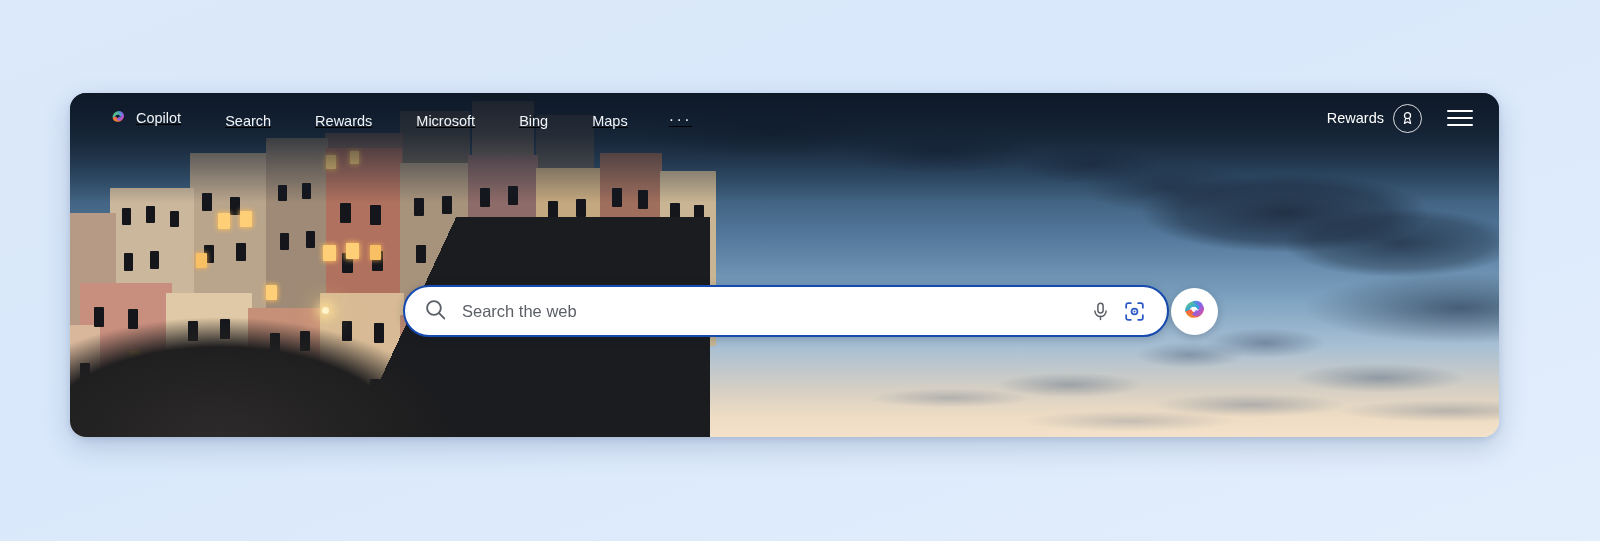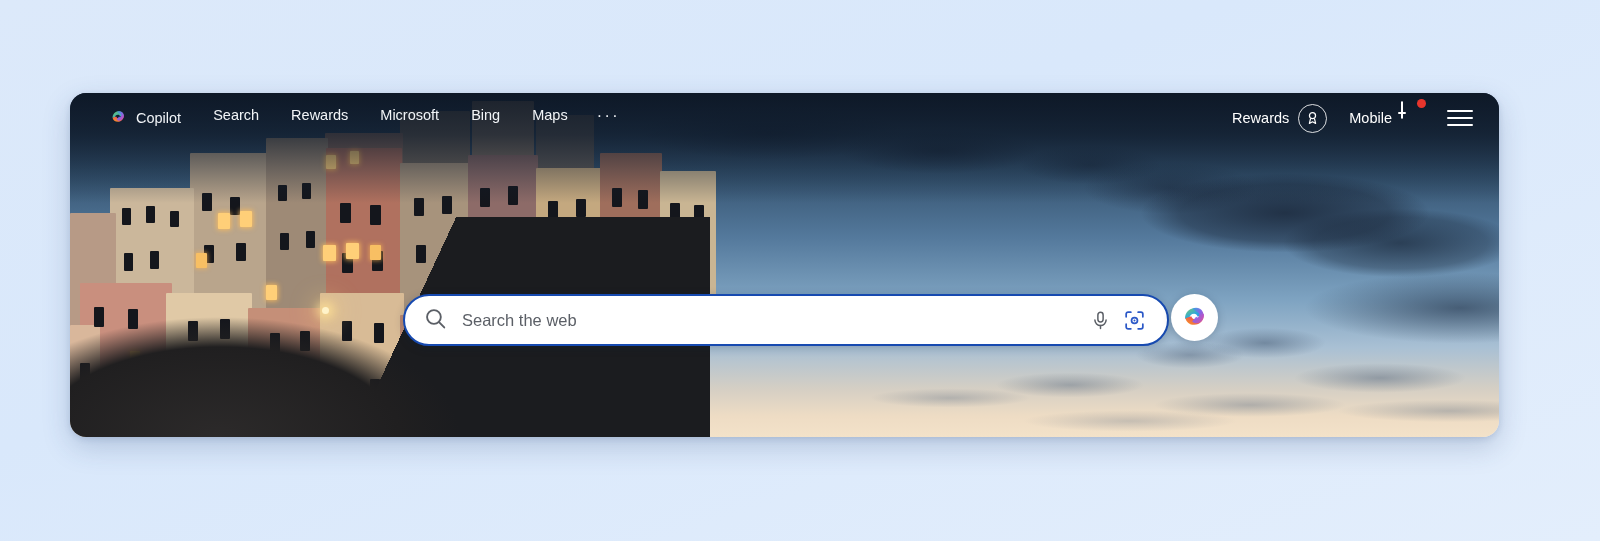--- a/index.html
+++ b/index.html
@@ -151,22 +151,23 @@
   .brand-text {
     color: #fff;
     font-size: 22px;
     letter-spacing: .1px;
     font-weight: 400;
     white-space: nowrap;
   }
 
   nav.links {
     display: flex;
-    align-items: flex-start;
-    gap: 0;
+    align-items: flex-end;
+    gap: 12px;
+    text-decoration: underline;
   }
   .nav-link {
     color: #f1f4f7;
     font-size: 14.5px;
     text-decoration: none;
     padding: 7px 16px;
     border-radius: 4px;
     white-space: nowrap;
     display: flex;
     align-items: center;
@@ -245,22 +246,23 @@
     margin-left: 10px;
     border-radius: 4px;
     cursor: pointer;
   }
   .hamburger span { display: block; height: 1.8px; background: #fff; border-radius: 1px; }
 
   
   .search-row {
     position: absolute;
     left: 333px;
-    top: 201px;
-    display: flex;
+    top: 192px;
+    display: flex;
+    align-items: center;
     gap: 2px;
     z-index: 5;
   }
   .searchbox {
     width: 766px;
     height: 52px;
     background: #fff;
     border: 2px solid #174ab0;
     border-radius: 26px;
     display: flex;
@@ -478,27 +480,20 @@
       <a class="right-item" href="#">
         <span>Rewards</span>
         <span class="medal">
           <svg width="17" height="17" viewBox="0 0 24 24" aria-hidden="true">
             <circle cx="12" cy="8" r="4.3" fill="none" stroke="#fff" stroke-width="1.8"></circle>
             <path d="M9.3 11.8 7.6 19l4.4-2.4L16.4 19l-1.7-7.2" fill="none" stroke="#fff" stroke-width="1.7" stroke-linejoin="round"></path>
           </svg>
         </span>
       </a>
 
-      <a class="right-item" href="#">
-        <span>Mobile</span>
-        <span class="phone-wrap">
-          <span class="phone"></span>
-          <span class="dot-badge"></span>
-        </span>
-      </a>
 
       <div class="hamburger">
         <span></span>
           <span></span>
           <span></span>
       </div>
     </div>
   </header>
 
   <div class="search-row">

